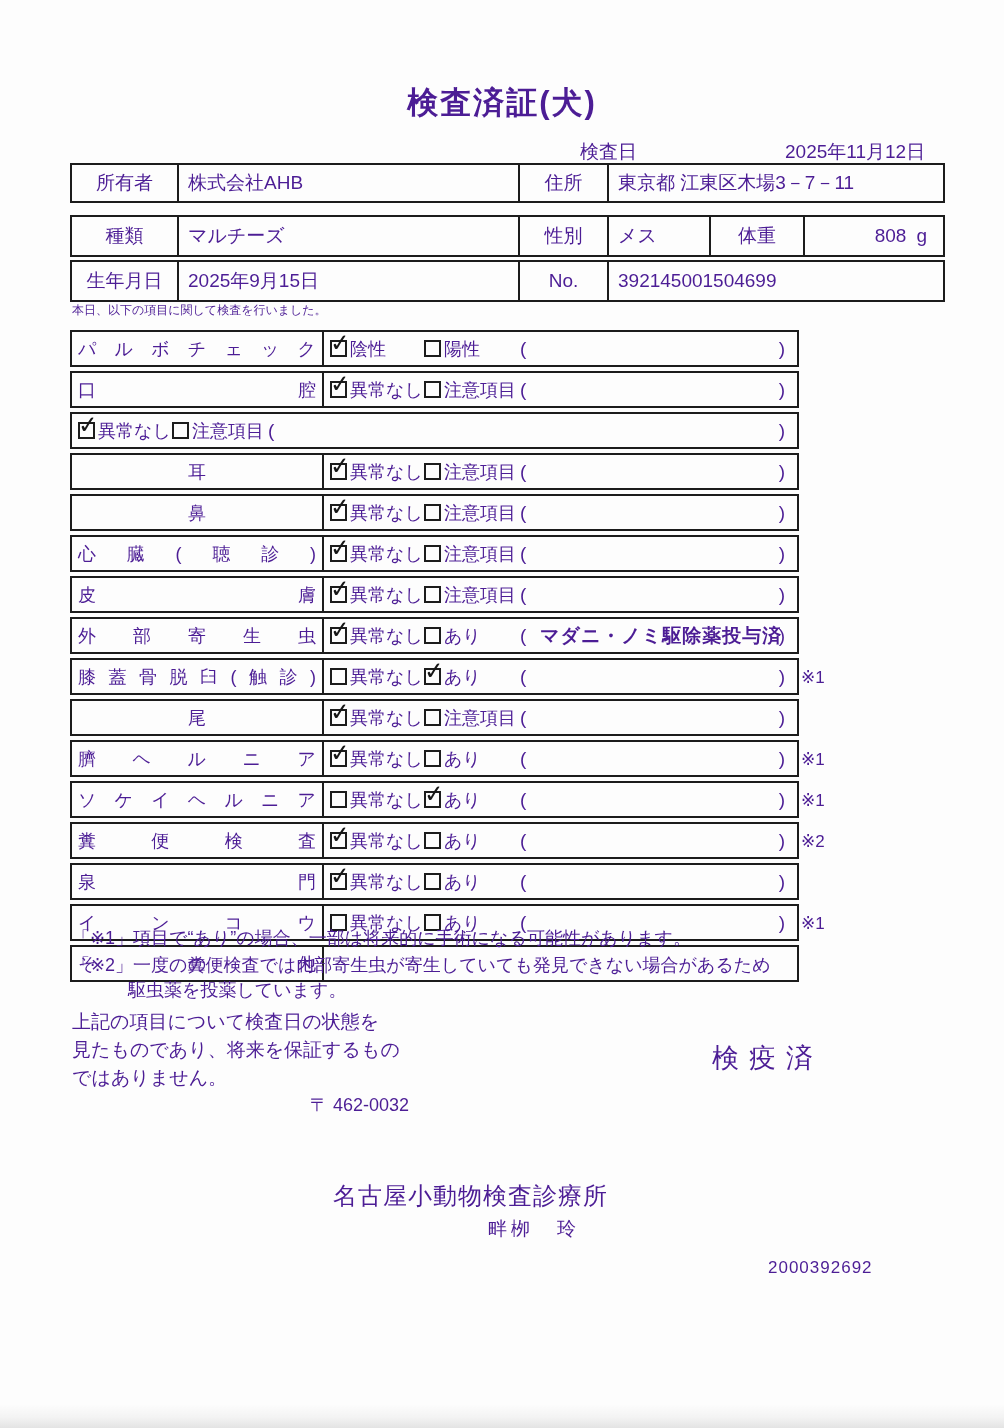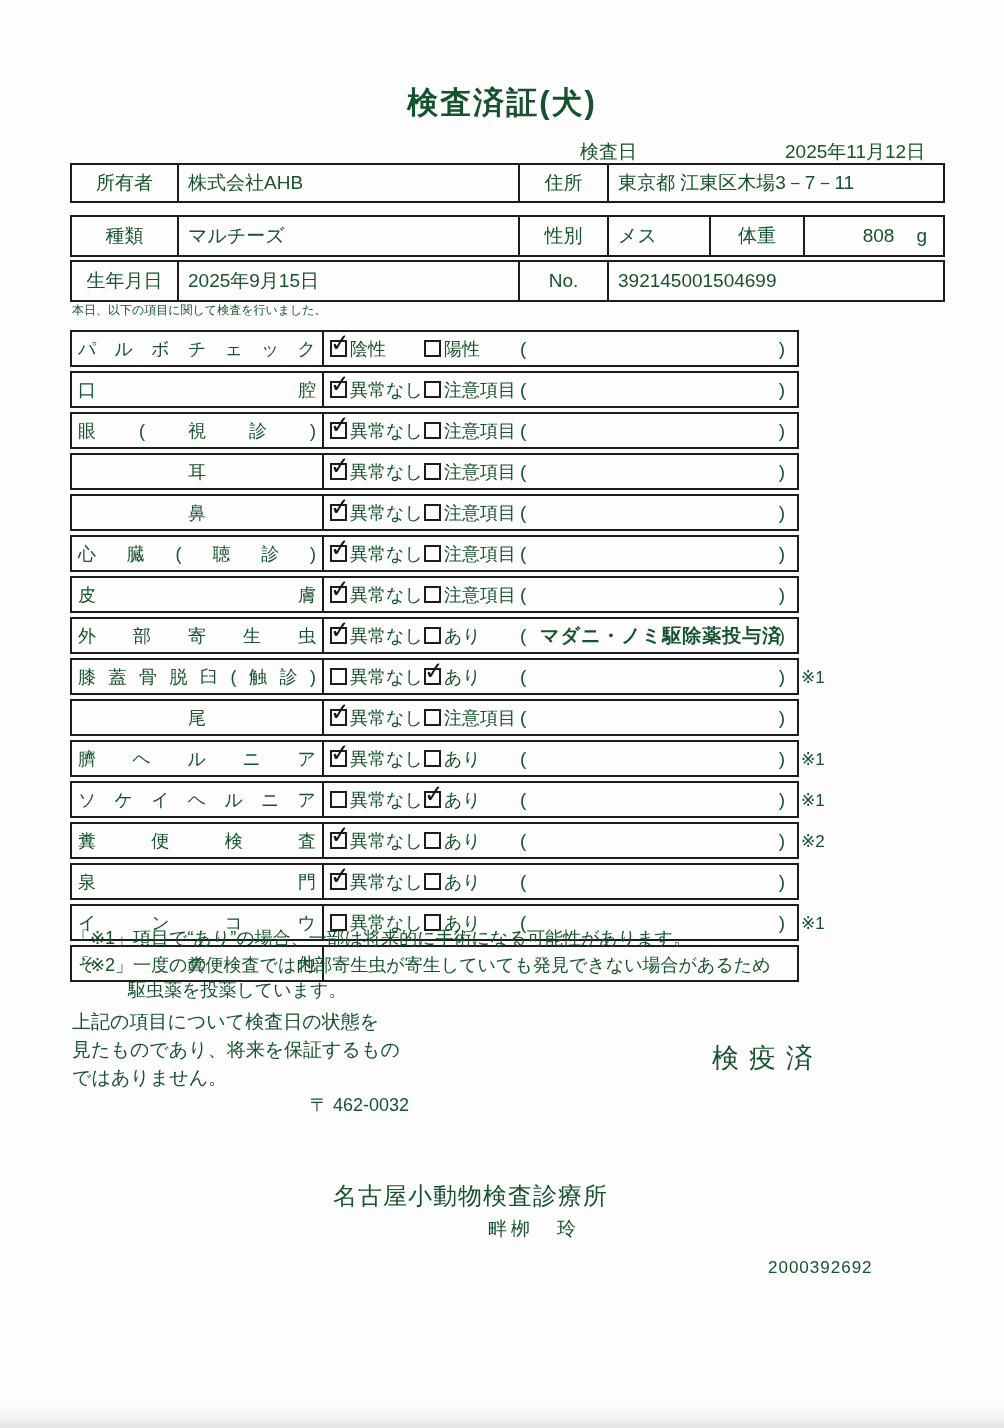--- a/index.html
+++ b/index.html
@@ -1,18 +1,18 @@
 <!DOCTYPE html>
 <html><head>
 <meta charset="utf-8">
 <style>
   html,body{margin:0;padding:0;background:#ffffff;}
   .page{
     position:relative;width:1004px;height:1428px;background:#fdfdfd;
-    font-family:"Liberation Sans","DejaVu Sans",sans-serif;color:#14532d;
+    font-family:"Liberation Sans","DejaVu Sans",sans-serif;color:#4c1d95;
     overflow:hidden;
   }
   
   .title{position:absolute;top:82px;left:0;width:100%;text-align:center;
     font-size:31px;font-weight:700;letter-spacing:2px;}
   .examdate-label{position:absolute;top:139px;left:580px;font-size:19px;}
   .examdate-value{position:absolute;top:139px;left:785px;font-size:19px;}
 
   
   .itable{position:absolute;left:70px;width:875px;display:flex;flex-direction:column;gap:3px;}
@@ -21,21 +21,21 @@
   .icell{display:flex;align-items:center;font-size:19px;}
   .icell.hd{justify-content:center;border-right:2px solid #1c1c1c;}
   .icell.val{padding-left:9px;}
   .w105{width:105px;flex:none;}
   .w330{width:330px;flex:none;border-right:2px solid #1c1c1c;}
   .w87{width:87px;flex:none;}
   .w91{width:91px;flex:none;border-right:2px solid #1c1c1c;}
   .w92{width:92px;flex:none;border-right:2px solid #1c1c1c;justify-content:center;}
   .grow{flex:1;}
   .weightcell{flex:1;display:flex;align-items:center;justify-content:flex-end;
-    gap:22px;padding-right:16px;font-size:19px;}
+    gap:10px;padding-right:16px;font-size:19px;}
 
   .intro{position:absolute;left:72px;top:302px;font-size:12px;}
 
   
   .etable{position:absolute;left:70px;top:330px;width:729px;}
   .trow{display:flex;height:33px;margin-bottom:4px;border:2px solid #1c1c1c;position:relative;}
   .lblcell{width:238px;flex:none;border-right:2px solid #1c1c1c;display:flex;align-items:center;padding:0 6px;}
   .lbl{width:100%;font-size:18px;text-align:justify;text-align-last:justify;text-justify:inter-character;}
   .lbl.center{text-align:justify;text-align-last:center;}
   .valcell{flex:1;position:relative;}
@@ -143,23 +143,20 @@
             <span class="optl">注意項目</span>
           </span>
         <span class="po">(</span>
         <span class="ptext"></span>
         <span class="pc">)</span>
         <span class="rnote"></span>
       </div>
     </div>
 
     <div class="trow">
-      <div class="lblcell">
-          <span class="lbl">眼(視診)</span>
-        </div>
       <div class="valcell">
         <span class="grp g1">
             <span class="cb checked"></span>
             <span class="optl">異常なし</span>
           </span>
         <span class="grp g2">
             <span class="cb"></span>
             <span class="optl">注意項目</span>
           </span>
         <span class="po">(</span>

